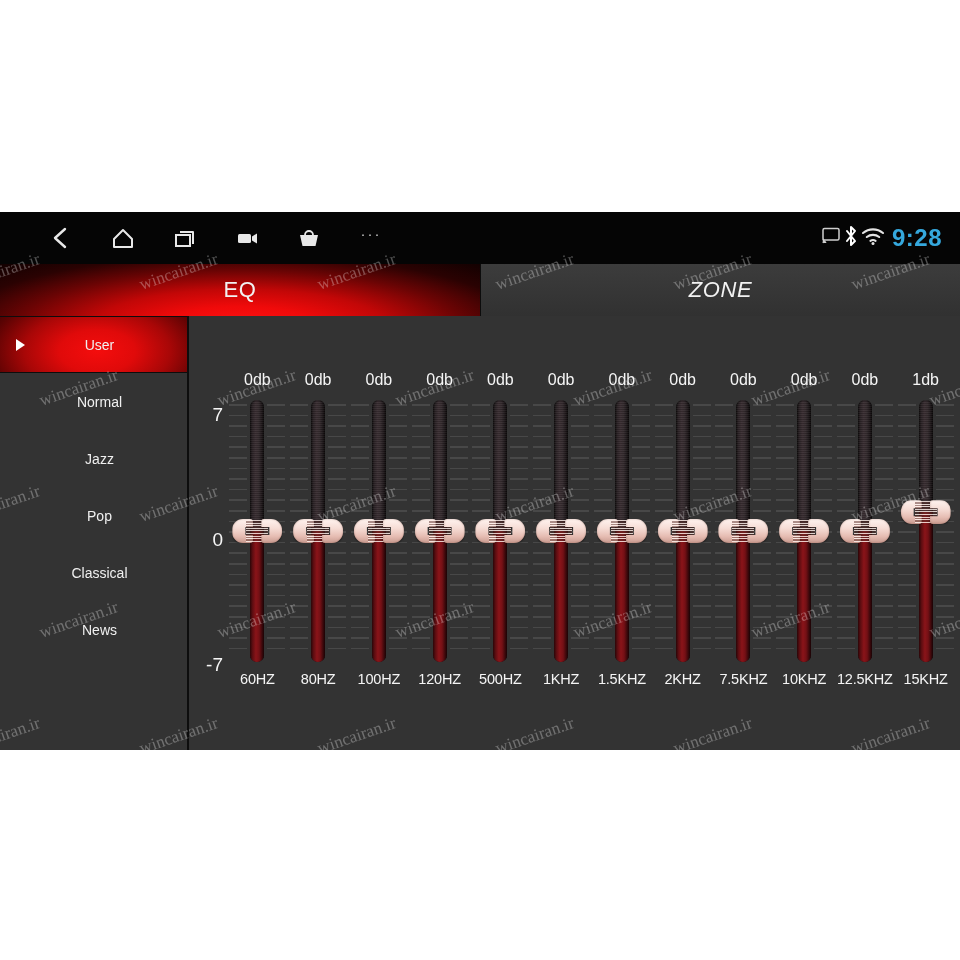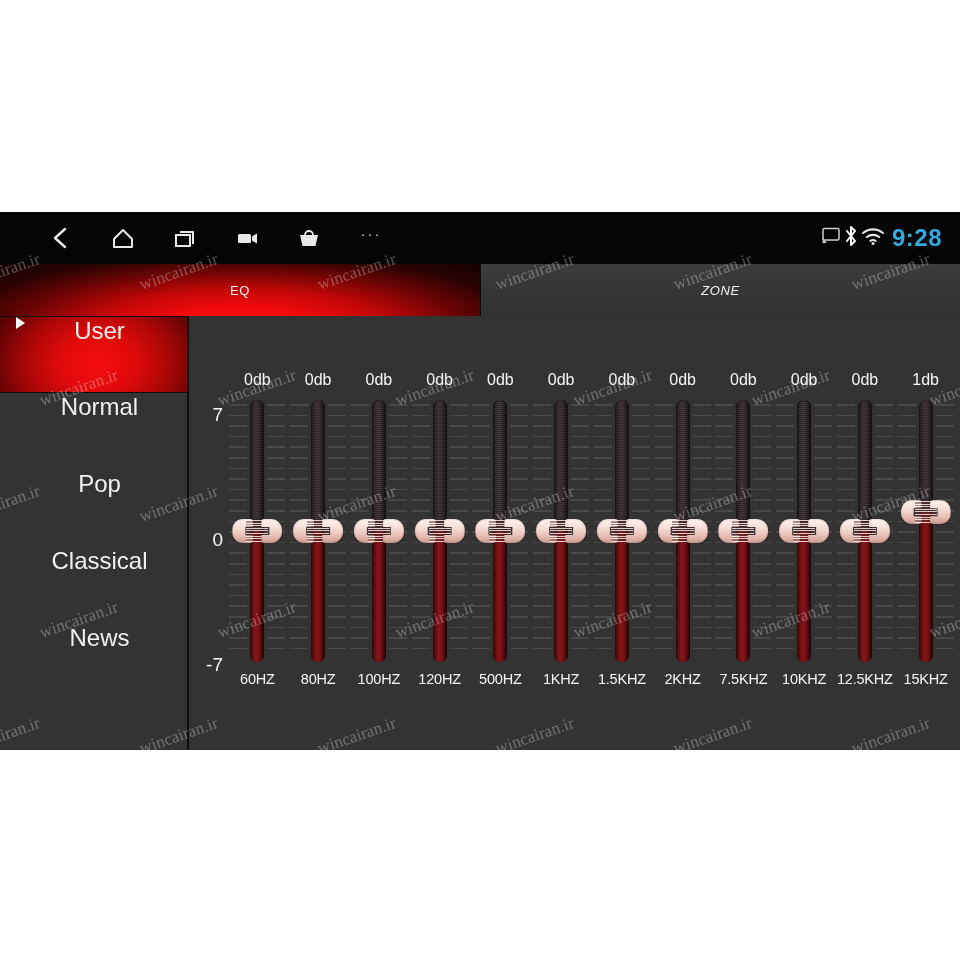--- a/index.html
+++ b/index.html
@@ -44,21 +44,21 @@
   }
   .clock {
     color: #35a8dd; font-size: 24px; font-weight: bold;
     letter-spacing: 0.5px; margin-left: 5px;
   }
 
   
   .tabs { display: flex; width: 960px; height: 52px; }
   .tab {
     height: 52px; display: flex; align-items: center; justify-content: center;
-    color: #f2f2f2; font-size: 13px; letter-spacing: 0.6px;
+    color: #f2f2f2; font-size: 22px; letter-spacing: 0.6px;
     border-right: 1px solid #0c0c0c;
   }
   .tab.eq {
     width: 481px;
     background:
       radial-gradient(ellipse 72% 165% at 50% 118%,
         #ff1212 0%, #f00a0a 22%, #c20707 42%, #6a0404 64%, #2a0202 82%, #120101 100%);
   }
   .tab.zone {
     width: 479px;
@@ -71,23 +71,23 @@
   .body { display: flex; width: 960px; height: 434px; }
 
   
   .presets {
     width: 189px; height: 434px;
     background: #333333;
     border-right: 2px solid #0d0d0d;
     flex: 0 0 189px;
   }
   .preset {
-    height: 77px;
-    display: flex; 
-    color: #f0f0f0; font-size: 24px;
+    height: 57px;
+    display: flex; align-items: center;
+    color: #f0f0f0; font-size: 14px;
     position: relative;
   }
   .preset .label {
     width: 100%; text-align: center; padding-left: 12px;
   }
   .preset.active {
     background:
       radial-gradient(ellipse 78% 150% at 52% 62%,
         #f40d0d 0%, #e00a0a 26%, #a80707 50%, #5a0303 74%, #1c0101 100%);
     border-top: 1px solid #0d0d0d;
@@ -300,20 +300,23 @@
 
   <div class="body">
 
     <div class="presets">
       <div class="preset active">
         <span class="arrow"></span>
         <span class="label">User</span>
       </div>
       <div class="preset">
         <span class="label">Normal</span>
+      </div>
+      <div class="preset">
+        <span class="label">Jazz</span>
       </div>
       <div class="preset">
         <span class="label">Pop</span>
       </div>
       <div class="preset">
         <span class="label">Classical</span>
       </div>
       <div class="preset">
         <span class="label">News</span>
       </div>

